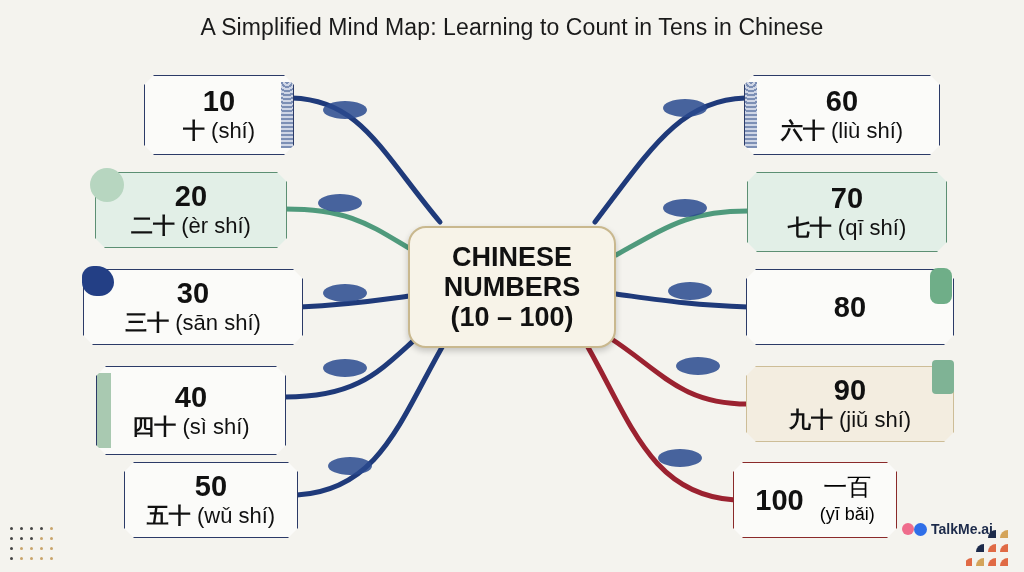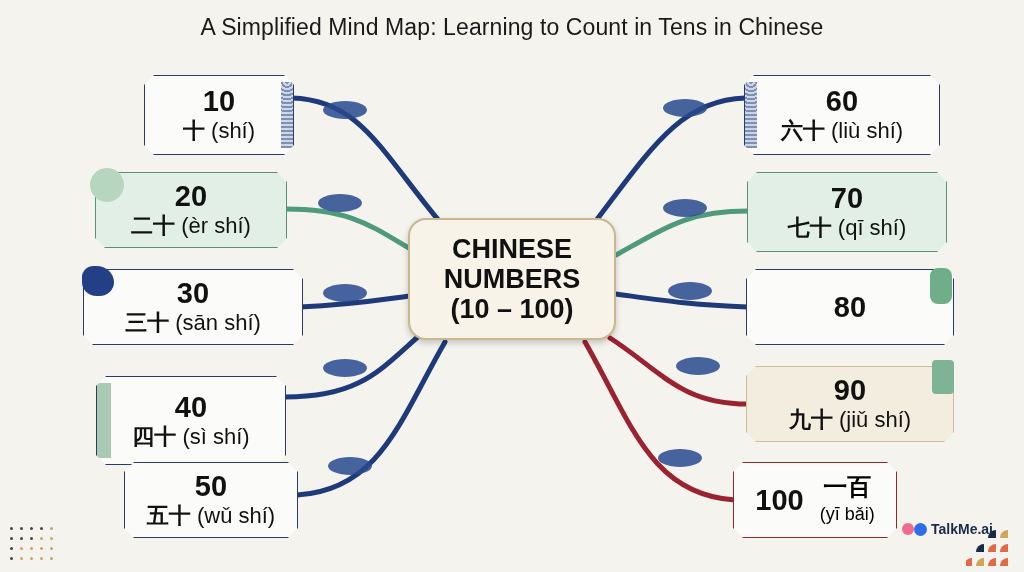--- a/index.html
+++ b/index.html
@@ -21,26 +21,26 @@
     clip-path: polygon(10px 0, calc(100% - 10px) 0, 100% 10px, 100% calc(100% - 10px), calc(100% - 10px) 100%, 10px 100%, 0 calc(100% - 10px), 0 10px);
   }
   .node .num { font-weight:bold; font-size:29px; line-height:32px; color:#111; }
   .node .cn { font-size:22px; line-height:28px; color:#111; white-space:nowrap; }
   .node .cn .hz { font-weight:bold; font-family:"DejaVu Sans", sans-serif; }
   .node.green { background:#e2efe7; border-color:#5c8f73; }
   .node.cream { background:#f3ede0; border-color:#cdbd97; }
   .node.red { border-color:#8a2a2a; flex-direction:row; gap:16px; }
   .node.red .num { font-size:29px; }
   .node.red .col { display:flex; flex-direction:column; align-items:center; }
-  .node.red .col .hz { font-size:24px; font-weight:bold; font-family:"DejaVu Sans", sans-serif; line-height:28px; }
+  .node.red .col .hz { font-size:24px; font-weight:normal; font-family:"DejaVu Sans", sans-serif; line-height:28px; }
   .node.red .col .py { font-size:18px; line-height:26px; }
   .wave { position:absolute; top:6px; bottom:6px; width:12px;
     background:repeating-radial-gradient(circle at 50% 0, #7c8fb5 0 2px, #cfd6e6 2px 4px); }
   .center {
-    position:absolute; left:408px; top:218px; width:208px; height:122px;
+    position:absolute; left:408px; top:226px; width:208px; height:122px;
     box-sizing:border-box; border:2px solid #c9b88e; border-radius:18px;
     background:#f7f3e8; box-shadow:0 3px 6px rgba(0,0,0,0.2);
     display:flex; flex-direction:column; align-items:center; justify-content:center;
   }
   .center span { font-weight:bold; font-size:27px; line-height:30px; color:#111; }
   .badge { position:absolute; border-radius:50%; }
   .dots { position:absolute; left:10px; top:527px; display:grid; grid-template-columns:repeat(5,10px); row-gap:7px; }
   .dots i { width:3px; height:3px; border-radius:50%; background:#444; display:block; }
   .dots i.g { background:#c8a46b; }
   .brand { position:absolute; left:902px; top:521px; display:flex; align-items:center; gap:4px; }
@@ -98,21 +98,21 @@
   <div class="cn"><span class="hz">二十</span> <span>(èr shí)</span></div>
 </div>
 <div class="badge" style="left:90px;top:168px;width:34px;height:34px;background:#b7d6c0;"></div>
 
 <div class="node" style="left:83px;top:269px;width:220px;height:76px;">
   <div class="num">30</div>
   <div class="cn"><span class="hz">三十</span> <span>(sān shí)</span></div>
 </div>
 <div class="badge" style="left:82px;top:266px;width:32px;height:30px;background:#233f85;border-radius:40% 60% 50% 50%;"></div>
 
-<div class="node" style="left:96px;top:376px;width:190px;height:89px;">
+<div class="node" style="left:96px;top:366px;width:190px;height:89px;">
   <div class="wave" style="left:0;width:14px;background:#a9c9b1;"></div>
   <div class="num">40</div>
   <div class="cn"><span class="hz">四十</span> <span>(sì shí)</span></div>
 </div>
 
 <div class="node" style="left:124px;top:462px;width:174px;height:76px;">
   <div class="num">50</div>
   <div class="cn"><span class="hz">五十</span> <span>(wǔ shí)</span></div>
 </div>
 

